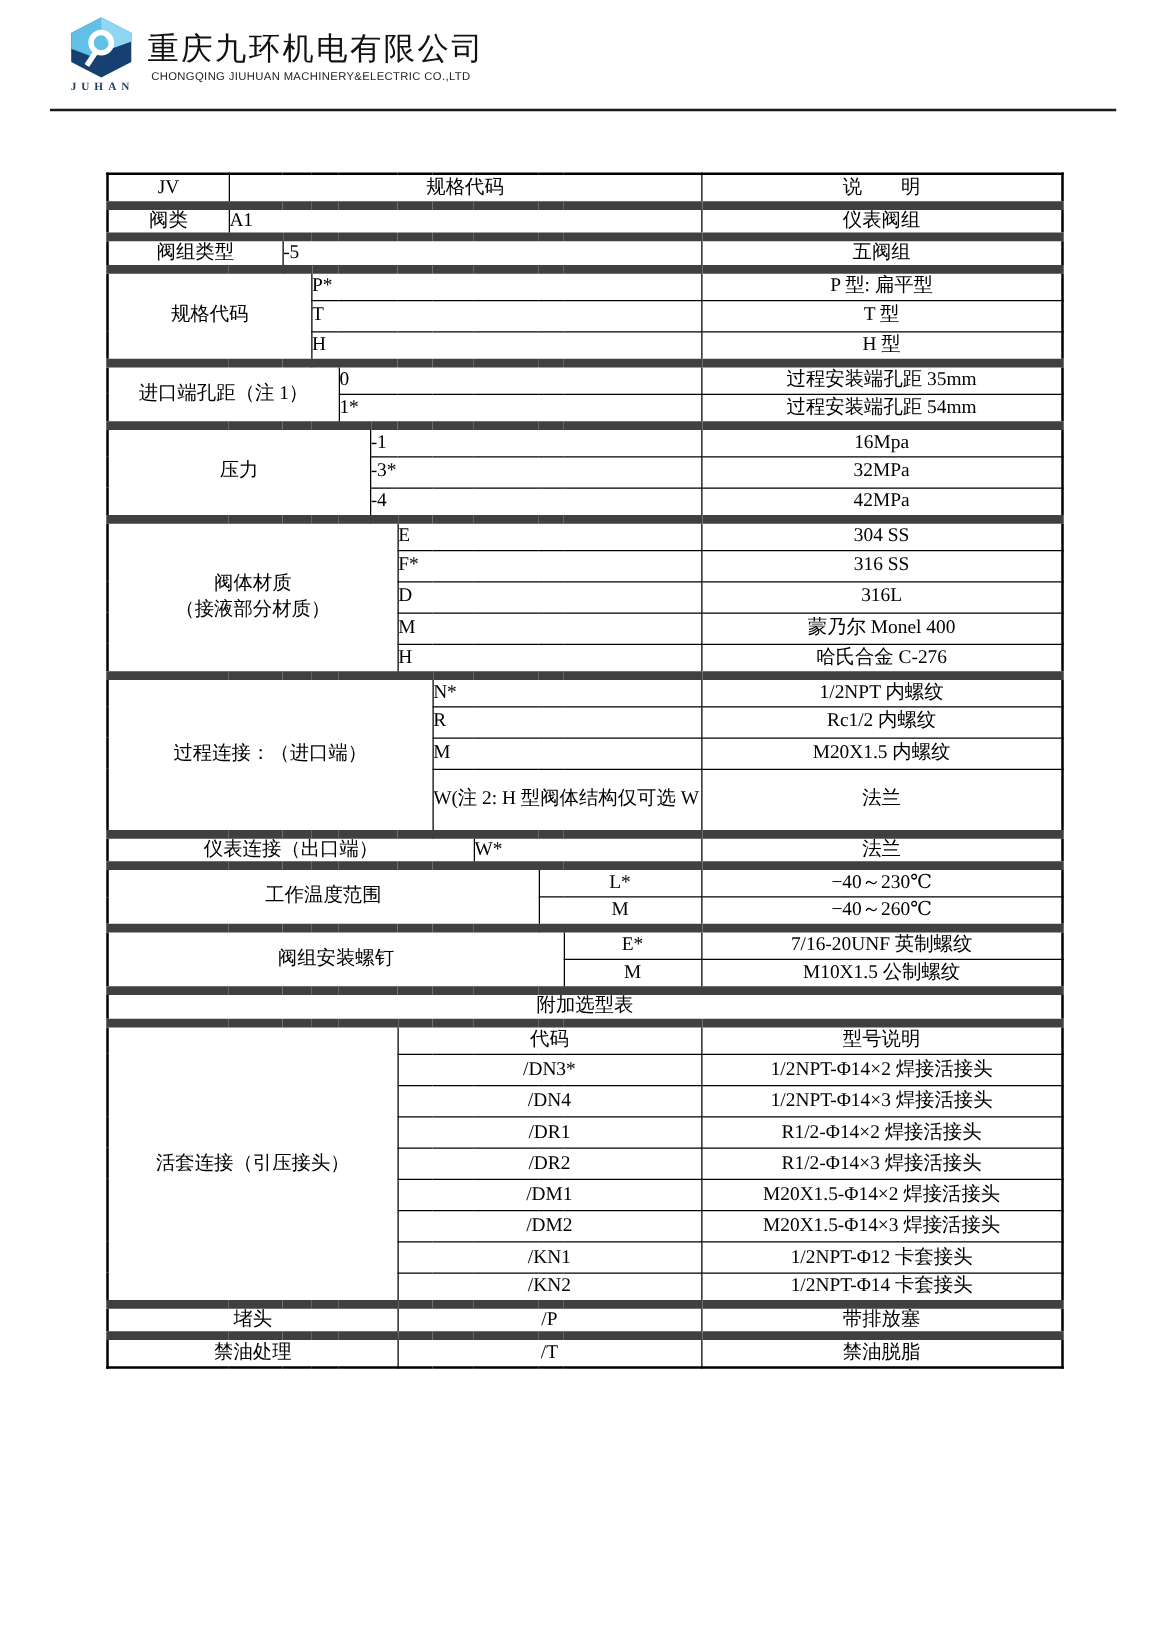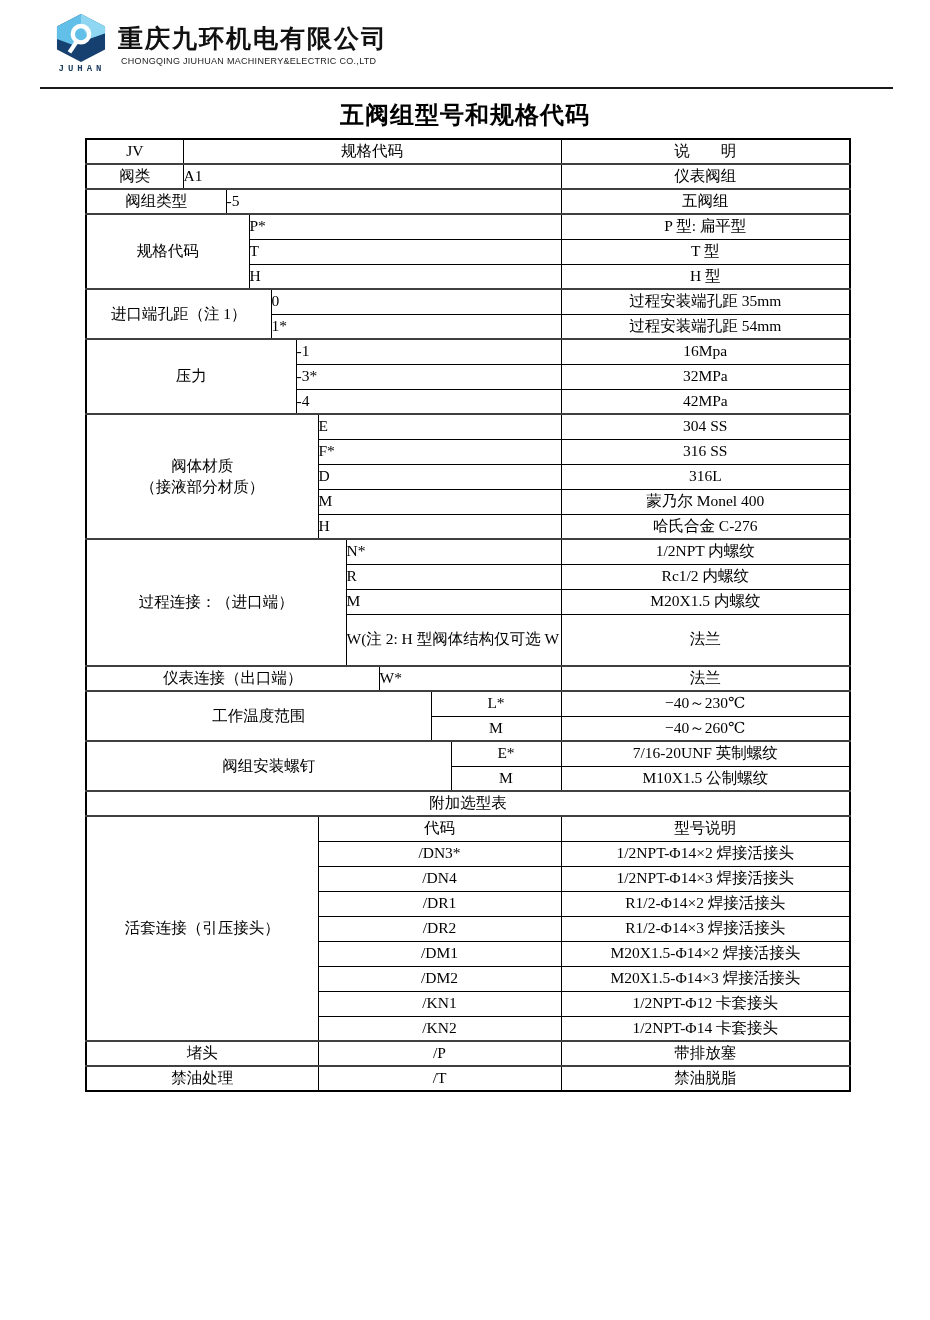--- a/index.html
+++ b/index.html
@@ -11,27 +11,27 @@
     position: relative;
     overflow: hidden;
   }
   .page { position: absolute; inset: 0; width: 930px; height: 1320px; background: #fff; }
 
   
   .logo { position: absolute; left: 50px; top: 13px; width: 62px; height: 50px; }
   .logo-wordmark {
     position: absolute; left: 44px; top: 64px; width: 76px;
     text-align: center;
-    font-family: Liberation Mono, monospace;
+    font-family: Liberation Serif, serif;
     font-size: 9px; font-weight: bold; letter-spacing: 4px;
     color: #1b3c5e;
   }
   .company-cn {
     position: absolute; left: 118px; top: 22px;
-    font-size: 25px; font-weight: bold; letter-spacing: 2px;
+    font-size: 25px; font-weight: normal; letter-spacing: 2px;
     color: #111;
   }
   .company-en {
     position: absolute; left: 121px; top: 56px;
     font-family: "Liberation Sans", "DejaVu Sans", sans-serif;
     font-size: 9px; font-weight: normal; letter-spacing: 0.3px;
     color: #222;
   }
   .rule {
     position: absolute; left: 40px; top: 87px; width: 853px; height: 2px;
@@ -57,21 +57,21 @@
   table.spec td {
     border: 1px solid #000;
     height: 25px;
     font-size: 15.5px;
     line-height: 1.2;
     padding: 0;
     overflow: hidden;
     white-space: nowrap;
     vertical-align: middle;
   }
-  tr.sec > td { border-top: 2px solid #404040; }
+  tr.sec > td { border-top: 7px solid #404040; }
   tr.tall > td { height: 52px; }
   td.lab   { text-align: center; }
   td.code  { text-align: left; padding-left: 7px; margin-top: 32px; }
   td.codec { text-align: center; }
   td.desc  { text-align: center; }
   td.full  { text-align: center; margin-left: 13px; }
   td.wrap  { white-space: normal; line-height: 1.5; padding: 2px 7px 2px 7px; }
   .lab2 { display: block; line-height: 1.35; text-align: center; }
 </style>
 </head>
@@ -84,21 +84,20 @@
     <polygon points="5,14 30,1 55,14 55,21 21,33 5,27" fill="#62bfe8"></polygon>
     <polygon points="30,1 55,14 55,21 38,27 30,12" fill="#8ed6f2"></polygon>
     <circle cx="30" cy="22" r="8.5" fill="none" stroke="#ffffff" stroke-width="4.5"></circle>
     <line x1="26" y1="29" x2="18" y2="41" stroke="#ffffff" stroke-width="4.5"></line>
   </svg>
   <div class="logo-wordmark">JUHAN</div>
   <div class="company-cn">重庆九环机电有限公司</div>
   <div class="company-en">CHONGQING JIUHUAN MACHINERY&amp;ELECTRIC CO.,LTD</div>
   <div class="rule"></div>
 
-  <div class="doc-title">五阀组型号和规格代码</div>
 
   <div class="tbl-wrap">
     <table class="spec">
       <colgroup>
         <col style="width:97px">
           <col style="width:43px">
           <col style="width:23px">
         <col style="width:22px">
           <col style="width:25px">
           <col style="width:22px">

